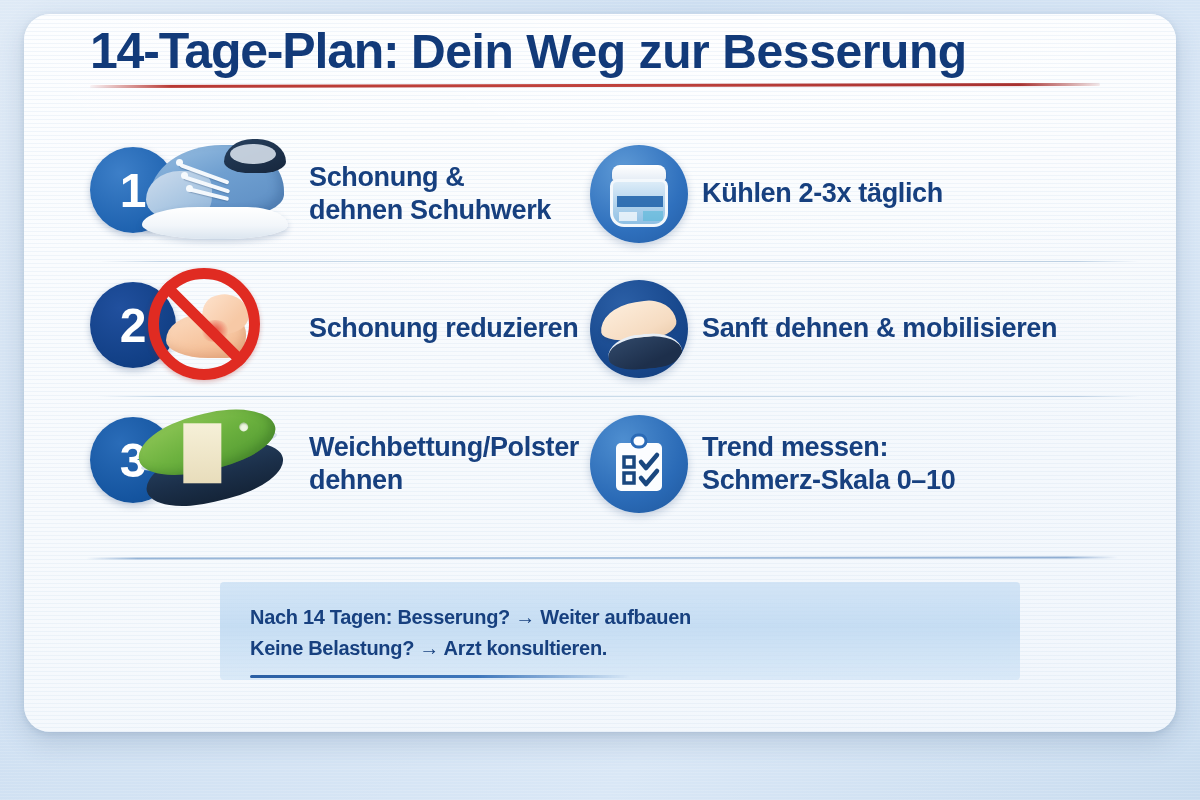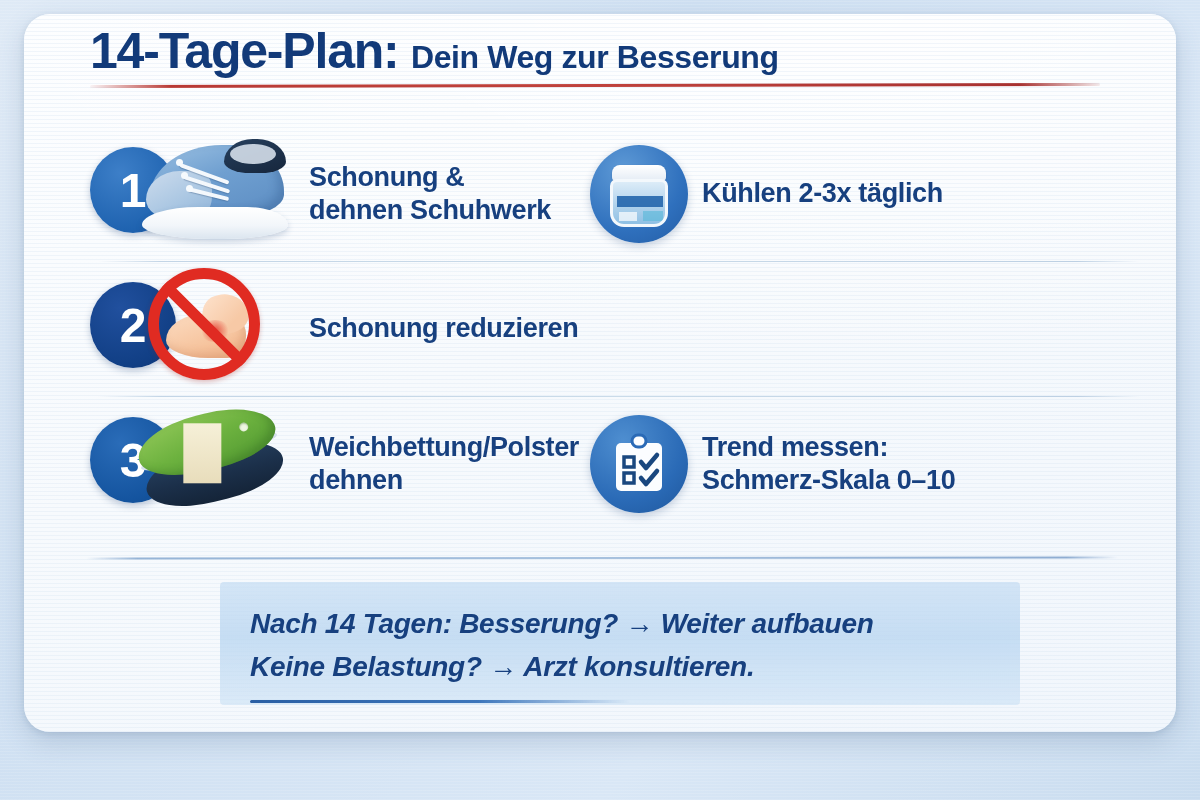--- a/index.html
+++ b/index.html
@@ -66,21 +66,21 @@
     white-space: nowrap;
     letter-spacing: -0.6px;
   }
   .title .t-main {
     font-weight: bold;
     font-size: 50px;
     letter-spacing: -1.2px;
   }
   .title .t-sub {
     font-weight: bold;
-    font-size: 32px;
+    font-size: 48px;
     letter-spacing: -0.4px;
   }
   .title-rule {
     margin-top: 8px;
     height: 3px;
     width: 1010px;
     background: linear-gradient(90deg, rgba(185,40,40,.05) 0%, #b93a34 8%, #c0423c 50%, #a83230 92%, rgba(168,50,48,.1) 100%);
     border-radius: 2px;
     transform: rotate(-0.12deg);
     filter: blur(.25px);
@@ -365,26 +365,25 @@
     top: 568px;
     width: 800px;
     padding: 20px 30px 16px 30px;
     box-sizing: border-box;
     background: linear-gradient(180deg, rgba(198,221,243,.72) 0%, rgba(186,214,240,.80) 45%, rgba(203,225,245,.62) 100%);
     border-radius: 4px;
     filter: blur(.15px);
   }
   .callout-line {
     color: #17407f;
-    font-size: 28px;
+    font-size: 20px;
     font-weight: bold;
     letter-spacing: -0.3px;
     line-height: 1.55;
     white-space: nowrap;
-    font-style: italic;
   }
   .callout-underline {
     position: absolute;
     left: 30px;
     bottom: 2px;
     width: 380px;
     height: 3px;
     background: linear-gradient(90deg, #2a5fa4 0%, #3d76bb 60%, rgba(61,118,187,0) 100%);
     border-radius: 2px;
     filter: blur(.4px);
@@ -461,20 +460,31 @@
             <div class="ban">
                 <div class="ban-bar"></div>
               </div>
           </div>
         </div>
         <div class="label">
           <span>Schonung reduzieren</span>
         </div>
       </div>
 
+      <div class="cell cell-right">
+        <div class="disc disc-dark">
+          <div class="band-wrap">
+            <div class="band-top"></div>
+            <div class="band-bottom"></div>
+          </div>
+        </div>
+        <div class="label">
+          <span>Sanft dehnen &amp; mobilisieren</span>
+        </div>
+      </div>
     </div>
 
     <div class="row">
       <div class="cell cell-left">
         <div class="art">
           <div class="badge badge-3">3</div>
           <div class="insole">
             <div class="insole-base"></div>
             <div class="insole-mid"></div>
             <div class="insole-top">

